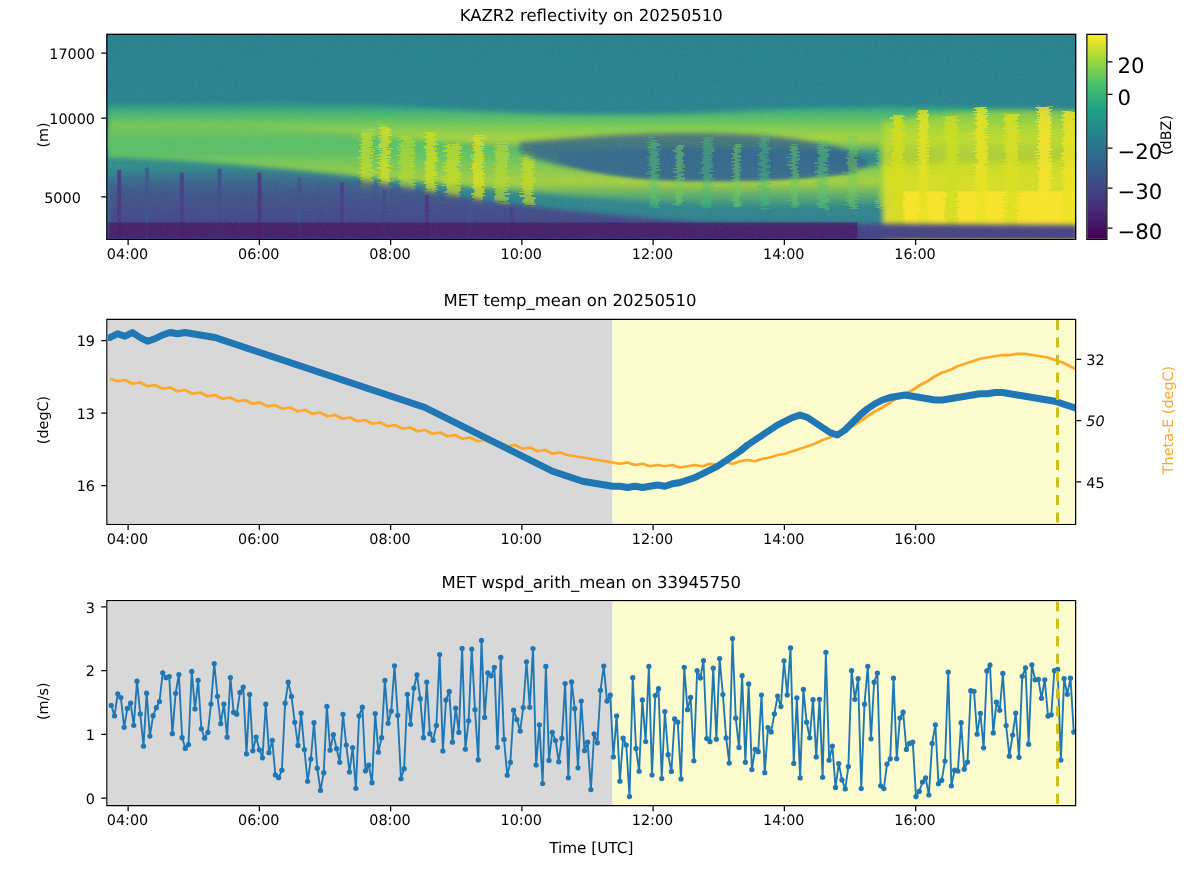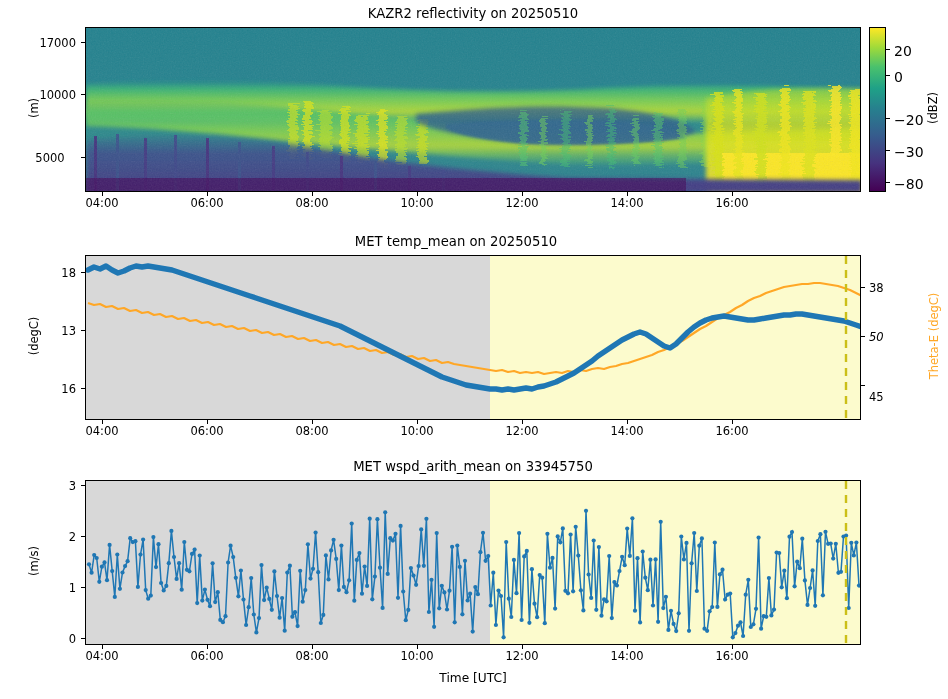--- a/index.html
+++ b/index.html
@@ -11,21 +11,21 @@
   .title{position:absolute;text-align:center;font-size:13.2px;color:#000;
          white-space:nowrap;}
   .ylabel{position:absolute;transform-origin:50% 50%;font-size:11.5px;white-space:nowrap;}
   .rlabel{position:absolute;transform-origin:50% 50%;font-size:11.5px;white-space:nowrap;color:#ffa726;}
   .ytick{position:absolute;text-align:right;font-size:11.5px;white-space:nowrap;}
   .rtick{position:absolute;text-align:left;font-size:11.5px;white-space:nowrap;}
   .xtick{position:absolute;text-align:center;font-size:11.5px;white-space:nowrap;}
   .xlabel{position:absolute;text-align:center;font-size:12.2px;white-space:nowrap;}
   .tickmark{position:absolute;background:#000;}
   .cbar{position:absolute;border:1px solid #000;box-sizing:border-box;}
-  .cbtick{position:absolute;text-align:left;font-size:14px;white-space:nowrap;}
+  .cbtick{position:absolute;text-align:left;font-size:17px;white-space:nowrap;}
   .cblabel{position:absolute;transform-origin:50% 50%;font-size:11.5px;white-space:nowrap;}
   svg{display:block;}
 </style>
 </head>
 <body>
 
 <div class="figure">
 
   <div class="panel">
 
@@ -227,28 +227,28 @@
                   716,58 722,59 728,60 734,61 740,62 746,63 752,64 758,65 764,67 770,69
                   776,71"></polyline>
 
         <line x1="760" y1="0" x2="760" y2="165" stroke="#cbbf18" stroke-width="2.4" stroke-dasharray="8,6"></line>
       </svg>
     </div>
 
     <div class="ylabel" style="left:-6px;top:329px;width:80px;text-align:center;transform:rotate(-90deg);">(degC)</div>
     <div class="ytick" style="left:40px;top:382px;width:36px;">16</div>
     <div class="ytick" style="left:40px;top:324px;width:36px;">13</div>
-    <div class="ytick" style="left:40px;top:266px;width:36px;">18</div>
+    <div class="ytick" style="left:40px;top:266px;width:36px;">19</div>
     <div class="tickmark" style="left:81px;top:388px;width:4px;height:1px;"></div>
     <div class="tickmark" style="left:81px;top:330px;width:4px;height:1px;"></div>
     <div class="tickmark" style="left:81px;top:272px;width:4px;height:1px;"></div>
 
-    <div class="rtick" style="left:869px;top:390px;width:36px;">45</div>
+    <div class="rtick" style="left:869px;top:379px;width:36px;">45</div>
     <div class="rtick" style="left:869px;top:330px;width:36px;font-style:italic;">50</div>
-    <div class="rtick" style="left:869px;top:281px;width:36px;">38</div>
+    <div class="rtick" style="left:869px;top:281px;width:36px;">32</div>
     <div class="tickmark" style="left:861px;top:385px;width:4px;height:1px;"></div>
     <div class="tickmark" style="left:861px;top:336px;width:4px;height:1px;"></div>
     <div class="tickmark" style="left:861px;top:287px;width:4px;height:1px;"></div>
     <div class="rlabel" style="left:864px;top:329px;width:140px;text-align:center;transform:rotate(-90deg);">Theta-E (degC)</div>
 
     <div class="xtick" style="left:62px;top:424px;width:80px;">04:00</div>
     <div class="xtick" style="left:167px;top:424px;width:80px;">06:00</div>
     <div class="xtick" style="left:272px;top:424px;width:80px;">08:00</div>
     <div class="xtick" style="left:377px;top:424px;width:80px;">10:00</div>
     <div class="xtick" style="left:482px;top:424px;width:80px;">12:00</div>

